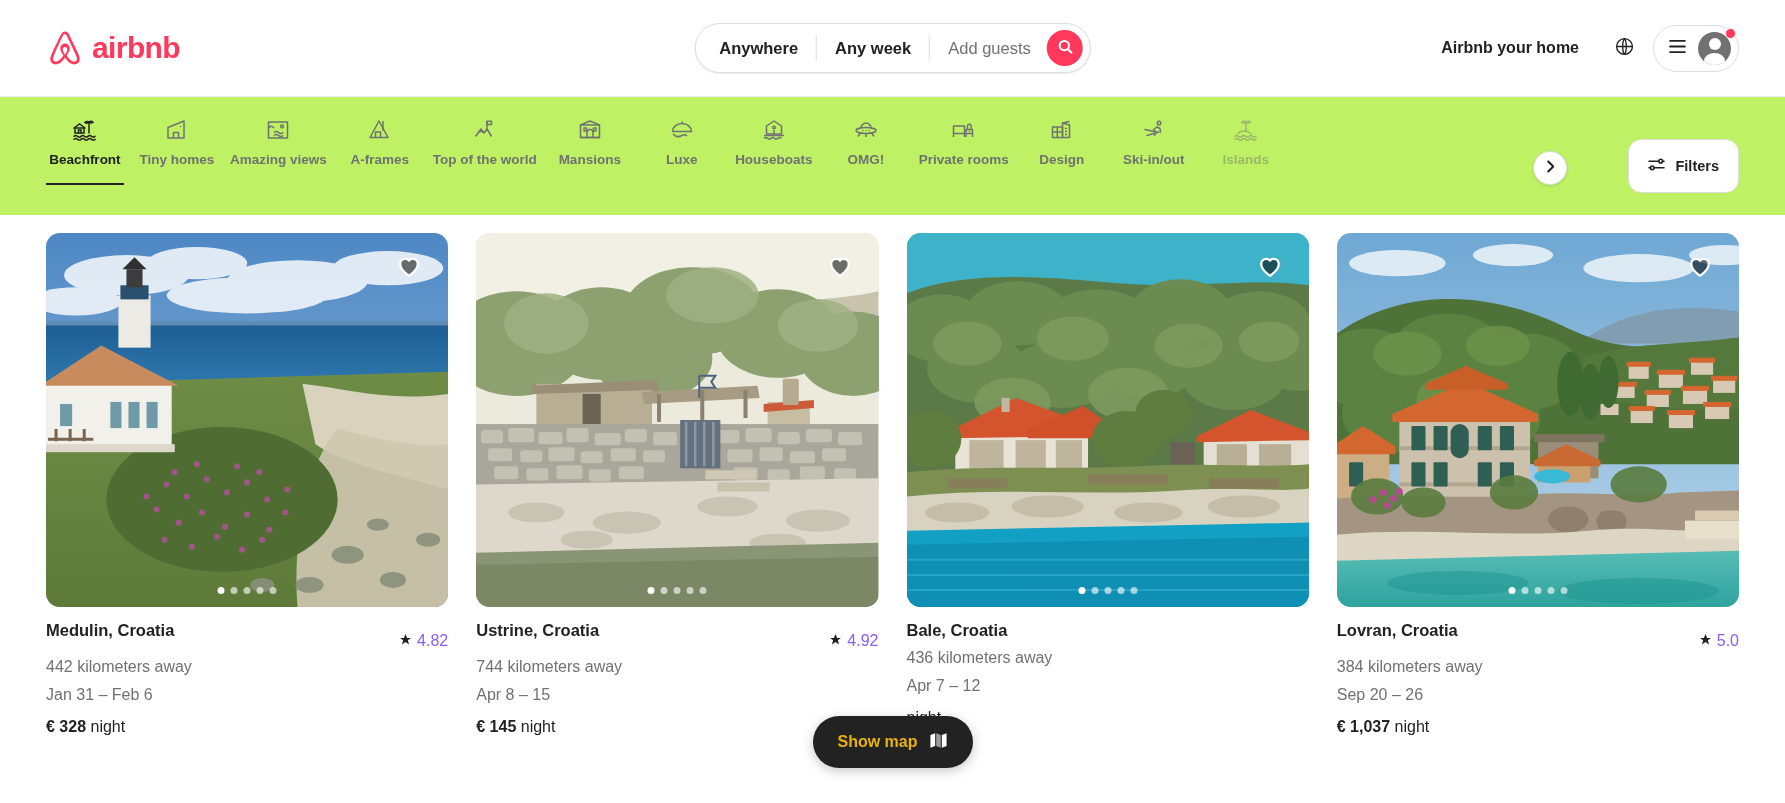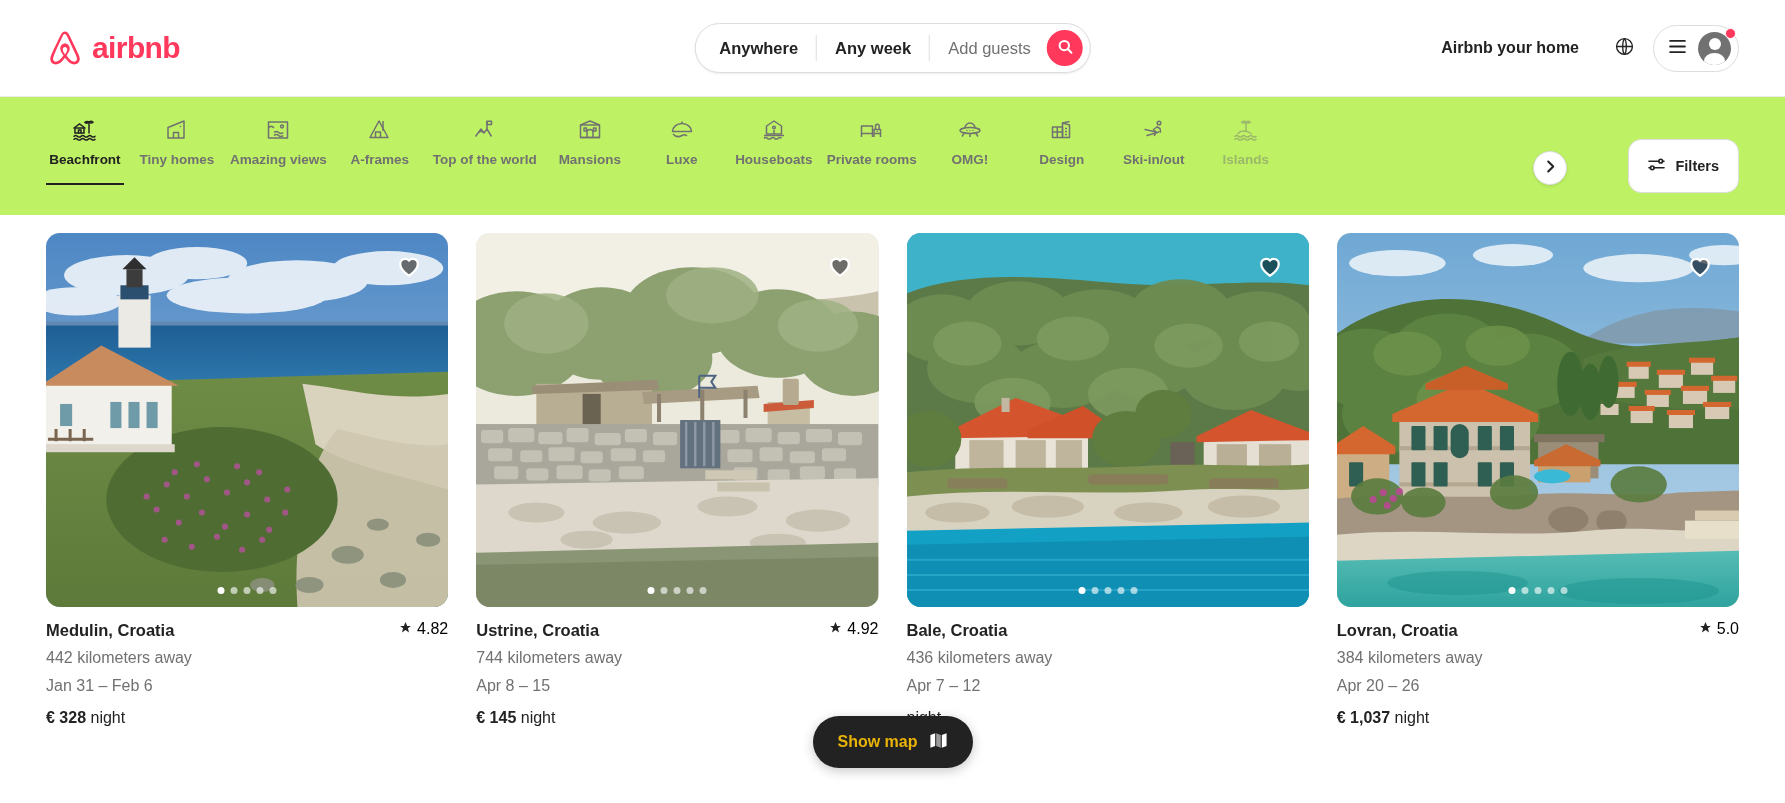--- a/index.html
+++ b/index.html
@@ -148,21 +148,21 @@
     display: flex; gap: 6px; z-index: 3;
   }
   .dot { width: 7px; height: 7px; border-radius: 50%; background: rgba(255,255,255,0.62); }
   .dot.on { background: #ffffff; }
 
   .card-head {
     display: flex; justify-content: space-between; align-items: flex-start;
     margin-top: 13px; gap: 8px;
   }
   .card-title { font-size: 16.5px; font-weight: 700; color: #222; line-height: 1.25; }
-  .rating { display: flex; align-items: center; gap: 5px; font-size: 16px; color: #000000; flex: 0 0 auto; }
+  .rating { display: flex; align-items: center; gap: 5px; font-size: 16px; color: #8b5cf6; flex: 0 0 auto; margin-top: 12px; }
   .card-sub { font-size: 16px; color: #717171; margin-top: 5px; line-height: 1.45; }
   .card-price { font-size: 16px; color: #222; margin-top: 12px; }
   .card-price b { font-weight: 700; }
 
   
   .showmap {
     position: fixed; left: 50%; bottom: 35px; transform: translateX(-50%);
     display: flex; align-items: center; gap: 11px;
     background: #222222; color: #eab308;
     border: none; border-radius: 28px;
@@ -326,43 +326,43 @@
             <path d="M3 18.5h20"></path>
           <path d="M3 21.3c1.2-1 2.3-1 3.5 0s2.3 1 3.5 0 2.3-1 3.5 0 2.3 1 3.5 0 2.3-1 3.5 0"></path>
         </svg>
       </span>
       <span class="cat-label">Houseboats</span>
     </button>
 
     <button class="cat">
       <span>
         <svg width="26" height="26" viewBox="0 0 26 26" fill="none" stroke="currentColor" stroke-width="1.5" stroke-linejoin="round">
+          <path d="M8 11a5 5 0 0110 0"></path>
+          <path d="M3 13.5c0-1.6 4.5-2.9 10-2.9s10 1.3 10 2.9-4.5 2.9-10 2.9S3 15.1 3 13.5z"></path>
+          <path d="M7 16.5l-2 3M13 16.8v3.2M19 16.5l2 3"></path>
+          <circle cx="10" cy="13.4" r=".7" fill="currentColor" stroke="none"></circle>
+          <circle cx="13" cy="13.6" r=".7" fill="currentColor" stroke="none"></circle>
+          <circle cx="16" cy="13.4" r=".7" fill="currentColor" stroke="none"></circle>
+        </svg>
+      </span>
+      <span class="cat-label">OMG!</span>
+    </button>
+
+    <button class="cat">
+      <span>
+        <svg width="26" height="26" viewBox="0 0 26 26" fill="none" stroke="currentColor" stroke-width="1.5" stroke-linejoin="round">
           <rect x="2.5" y="9" width="11" height="7.5"></rect>
             <path d="M2.5 16.5v3.5M13.5 16.5v3.5"></path>
           <rect x="15" y="12.5" width="6.5" height="4"></rect>
             <path d="M15 16.5v3.5M21.5 16.5v3.5"></path>
           <path d="M16.5 12.5V9a1.8 1.8 0 013.6 0v3.5"></path>
             <circle cx="18.3" cy="14.5" r=".7" fill="currentColor" stroke="none"></circle>
         </svg>
       </span>
       <span class="cat-label">Private rooms</span>
-    </button>
-
-    <button class="cat">
-      <span>
-        <svg width="26" height="26" viewBox="0 0 26 26" fill="none" stroke="currentColor" stroke-width="1.5" stroke-linejoin="round">
-          <path d="M8 11a5 5 0 0110 0"></path>
-          <path d="M3 13.5c0-1.6 4.5-2.9 10-2.9s10 1.3 10 2.9-4.5 2.9-10 2.9S3 15.1 3 13.5z"></path>
-          <path d="M7 16.5l-2 3M13 16.8v3.2M19 16.5l2 3"></path>
-          <circle cx="10" cy="13.4" r=".7" fill="currentColor" stroke="none"></circle>
-          <circle cx="13" cy="13.6" r=".7" fill="currentColor" stroke="none"></circle>
-          <circle cx="16" cy="13.4" r=".7" fill="currentColor" stroke="none"></circle>
-        </svg>
-      </span>
-      <span class="cat-label">OMG!</span>
     </button>
 
     <button class="cat">
       <span>
         <svg width="26" height="26" viewBox="0 0 26 26" fill="none" stroke="currentColor" stroke-width="1.5" stroke-linejoin="round">
           <path d="M3.5 20.5V10h10v10.5z"></path>
             <path d="M13.5 20.5V6l7 2v12.5z"></path>
           <path d="M3.5 15h10"></path>
             <path d="M8.3 10v10.5"></path>
           <path d="M16 11.5h2M16 14.5h2M16 17.5h2"></path>
@@ -888,21 +888,21 @@
       <div class="rating">
         <span>
           <svg width="13" height="13" viewBox="0 0 24 24" fill="#222">
               <path d="M12 2l3 7h7l-5.6 4.4L18.5 21 12 16.8 5.5 21l2.1-7.6L2 9h7z"></path>
             </svg>
         </span>
         <span>5.0</span>
       </div>
     </div>
     <div class="card-sub">384 kilometers away</div>
-    <div class="card-sub">Apr 20 – 26</div>
+    <div class="card-sub">Sep 20 – 26</div>
     <div class="card-price">
       <b>€ 1,037</b>
       <span>night</span>
     </div>
   </div>
 </div>
 
 <button class="showmap">
   <span>Show map</span>
   <span>

